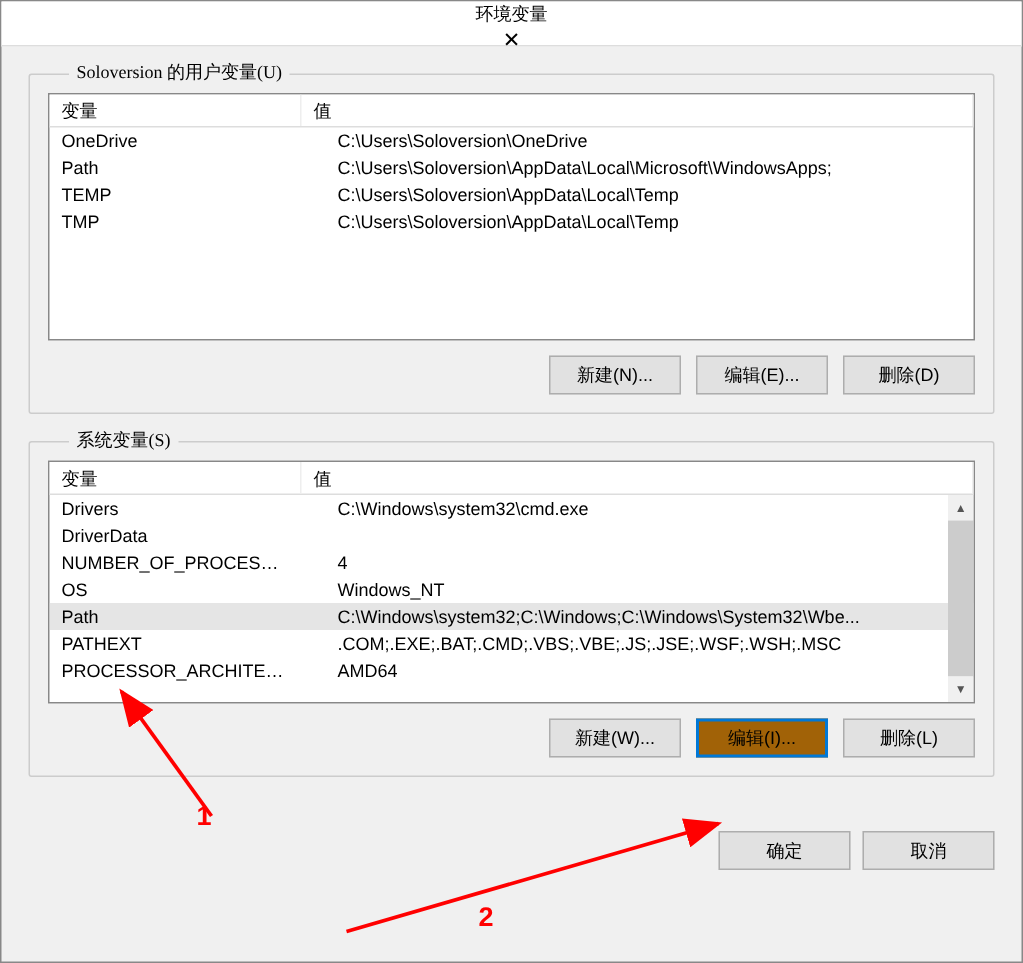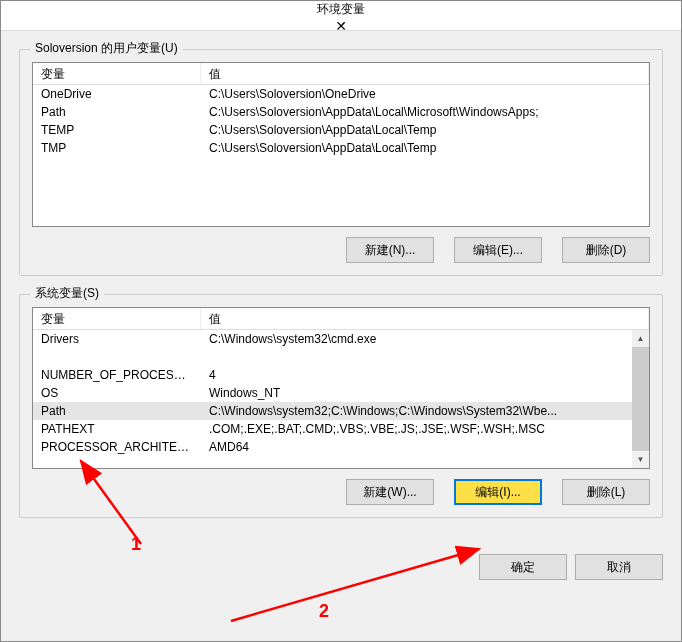--- a/index.html
+++ b/index.html
@@ -48,24 +48,25 @@
     .groupbox {
       border: 1px solid #ccc;
       border-radius: 2px;
       margin-bottom: 18px;
       padding: 12px;
       position: relative;
     }
     .groupbox-label {
       position: absolute;
       top: -10px;
-      left: 10px;
+      left: 26px;
       background: #f0f0f0;
       padding: 0 5px;
       font-size: 12px;
+      font-family: Liberation Serif, serif;
     }
     .table-container {
       border: 1px solid #888;
       background: #fff;
       height: 165px;
       overflow: hidden;
       position: relative;
     }
     .table-container.sys {
       height: 162px;
@@ -88,20 +89,21 @@
     .col-value {
       flex: 1;
     }
     .table-body {
       overflow: hidden;
     }
     .table-row {
       display: flex;
       height: 18px;
       align-items: center;
+      gap: 16px;
     }
     .table-row.selected {
       background: #e5e5e5;
     }
     .table-row .col {
       padding: 0 8px;
       font-size: 12px;
       white-space: nowrap;
       overflow: hidden;
       text-overflow: ellipsis;
@@ -129,35 +131,35 @@
       align-items: center;
       justify-content: center;
       font-size: 8px;
       color: #555;
     }
     .scrollbar-arrow.up { top: 22px; }
     .scrollbar-arrow.down { bottom: 0; }
     .button-row {
       display: flex;
       justify-content: flex-end;
-      gap: 20px;
+      gap: 10px;
       margin-top: 10px;
     }
     .btn {
       width: 88px;
       height: 26px;
       background: #e1e1e1;
       border: 1px solid #adadad;
       font-size: 12px;
       cursor: pointer;
       font-family: inherit;
     }
     .btn.highlighted {
       border: 2px solid #0078d7;
-      background: #fde047;
+      background: #a16207;
     }
     .footer-buttons {
       display: flex;
       justify-content: flex-end;
       gap: 8px;
       padding: 0 18px 18px 18px;
     }
     .annotation-overlay {
       position: absolute;
       top: 0;
@@ -227,20 +229,21 @@
         <div class="table-header">
           <div class="col col-name">变量</div>
           <div class="col col-value">值</div>
         </div>
         <div class="table-body" id="system-body">
             <div class="table-row">
               <div class="col col-name">Drivers</div>
               <div class="col col-value">C:\Windows\system32\cmd.exe</div>
             </div>
             <div class="table-row">
+              <div class="col col-name">DriverData</div>
             </div>
             <div class="table-row">
               <div class="col col-name">NUMBER_OF_PROCESSORS</div>
               <div class="col col-value">4</div>
             </div>
             <div class="table-row">
               <div class="col col-name">OS</div>
               <div class="col col-value">Windows_NT</div>
             </div>
             <div class="table-row selected">

